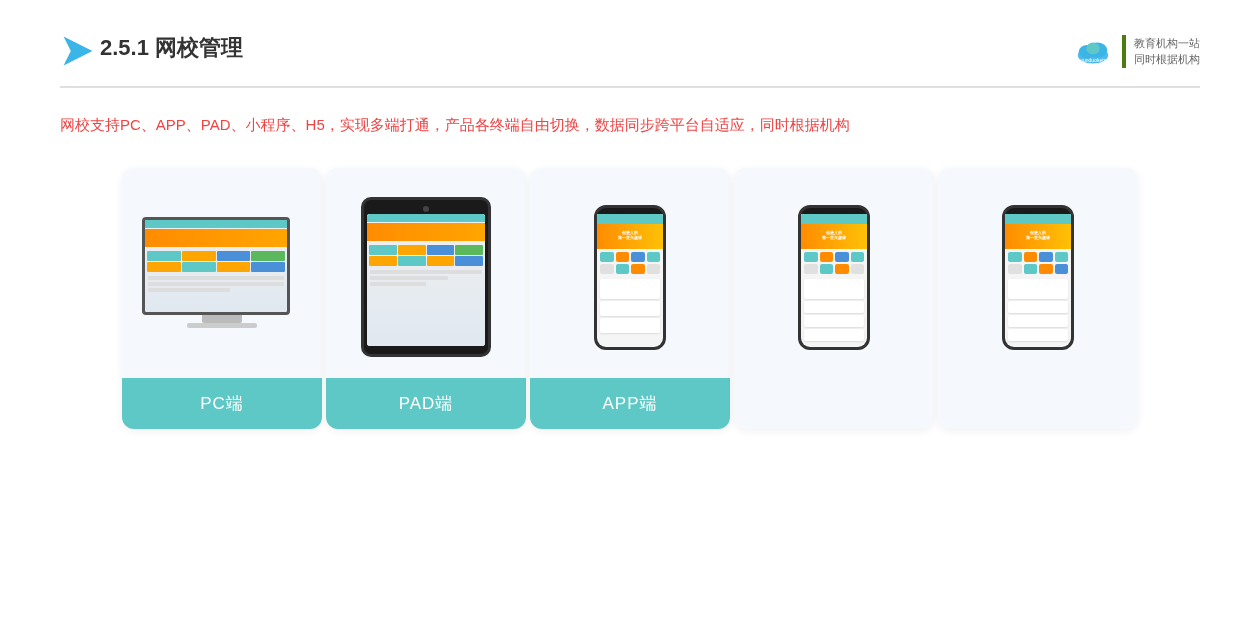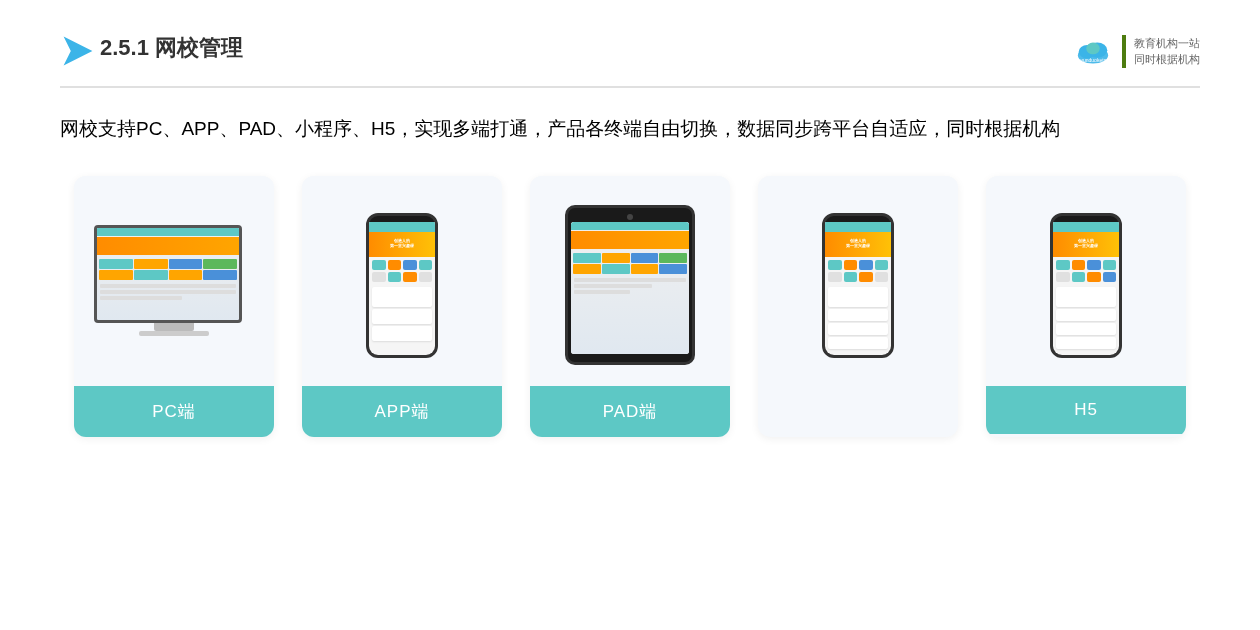--- a/index.html
+++ b/index.html
@@ -70,30 +70,30 @@
       flex-direction: column;
       font-size: 11px;
       color: #666;
       border-left: 4px solid #4d7c0f;
       padding-left: 8px;
       line-height: 1.5;
     }
 
     
     .description {
-      font-size: 19px;
-      color: #000000;
+      font-size: 15px;
+      color: #ef4444;
       line-height: 2;
       margin-bottom: 28px;
     }
 
     
     .cards-row {
       display: flex;
-      gap: 28px;
+      gap: 4px;
       justify-content: center;
       margin-top: 10px;
     }
 
     .card {
       background: #f5f8fc;
       border-radius: 12px;
       width: 200px;
       display: flex;
       flex-direction: column;
@@ -386,50 +386,20 @@
                 <div class="sc-list-item"></div>
                 <div class="sc-list-item" style="width:60%"></div>
               </div>
             </div>
           </div>
           <div class="pc-stand"></div>
           <div class="pc-base"></div>
         </div>
       </div>
       <div class="card-label">PC端</div>
-    </div>
-
-    <div class="card">
-      <div class="card-image-area">
-        <div class="mockup-phone">
-          <div class="phone-notch"></div>
-          <div class="phone-screen-inner">
-            <div class="phone-content">
-              <div class="ph-header"></div>
-              <div class="ph-banner">
-                <div class="ph-banner-text">创造人的<br>第一堂兴趣课</div>
-              </div>
-              <div class="ph-icons">
-                <div class="ph-icon-box t"></div>
-                <div class="ph-icon-box o"></div>
-                <div class="ph-icon-box b"></div>
-                <div class="ph-icon-box t"></div>
-                <div class="ph-icon-box"></div>
-                <div class="ph-icon-box t"></div>
-                <div class="ph-icon-box o"></div>
-                <div class="ph-icon-box"></div>
-              </div>
-              <div class="ph-card"></div>
-              <div class="ph-card" style="height:15px;"></div>
-              <div class="ph-card" style="height:15px;"></div>
-            </div>
-          </div>
-        </div>
-      </div>
-      <div class="card-label">APP端</div>
     </div>
 
     <div class="card">
       <div class="card-image-area">
         <div class="mockup-pad">
           <div class="pad-camera"></div>
           <div class="pad-screen-inner">
             <div class="screen-content">
               <div class="sc-bar"></div>
               <div class="sc-orange-banner"></div>
@@ -469,54 +439,83 @@
                 <div class="ph-icon-box t"></div>
                 <div class="ph-icon-box o"></div>
                 <div class="ph-icon-box b"></div>
                 <div class="ph-icon-box t"></div>
                 <div class="ph-icon-box"></div>
                 <div class="ph-icon-box t"></div>
                 <div class="ph-icon-box o"></div>
                 <div class="ph-icon-box"></div>
               </div>
               <div class="ph-card"></div>
-              <div class="ph-card" style="height:12px;"></div>
-              <div class="ph-card" style="height:12px;"></div>
-              <div class="ph-card" style="height:12px;"></div>
+              <div class="ph-card" style="height:15px;"></div>
+              <div class="ph-card" style="height:15px;"></div>
             </div>
           </div>
         </div>
       </div>
+      <div class="card-label">APP端</div>
     </div>
 
     <div class="card">
       <div class="card-image-area">
         <div class="mockup-phone">
           <div class="phone-notch"></div>
           <div class="phone-screen-inner">
             <div class="phone-content">
               <div class="ph-header"></div>
               <div class="ph-banner">
                 <div class="ph-banner-text">创造人的<br>第一堂兴趣课</div>
               </div>
               <div class="ph-icons">
                 <div class="ph-icon-box t"></div>
                 <div class="ph-icon-box o"></div>
                 <div class="ph-icon-box b"></div>
                 <div class="ph-icon-box t"></div>
                 <div class="ph-icon-box"></div>
                 <div class="ph-icon-box t"></div>
                 <div class="ph-icon-box o"></div>
-                <div class="ph-icon-box b"></div>
+                <div class="ph-icon-box"></div>
               </div>
               <div class="ph-card"></div>
               <div class="ph-card" style="height:12px;"></div>
               <div class="ph-card" style="height:12px;"></div>
               <div class="ph-card" style="height:12px;"></div>
             </div>
           </div>
         </div>
       </div>
-      <div class="card-label">H5</div>
+    </div>
+
+    <div class="card">
+      <div class="card-image-area">
+        <div class="mockup-phone">
+          <div class="phone-notch"></div>
+          <div class="phone-screen-inner">
+            <div class="phone-content">
+              <div class="ph-header"></div>
+              <div class="ph-banner">
+                <div class="ph-banner-text">创造人的<br>第一堂兴趣课</div>
+              </div>
+              <div class="ph-icons">
+                <div class="ph-icon-box t"></div>
+                <div class="ph-icon-box o"></div>
+                <div class="ph-icon-box b"></div>
+                <div class="ph-icon-box t"></div>
+                <div class="ph-icon-box"></div>
+                <div class="ph-icon-box t"></div>
+                <div class="ph-icon-box o"></div>
+                <div class="ph-icon-box b"></div>
+              </div>
+              <div class="ph-card"></div>
+              <div class="ph-card" style="height:12px;"></div>
+              <div class="ph-card" style="height:12px;"></div>
+              <div class="ph-card" style="height:12px;"></div>
+            </div>
+          </div>
+        </div>
+      </div>
     </div>
 
   </div>
 </div>
 
 </body></html>

